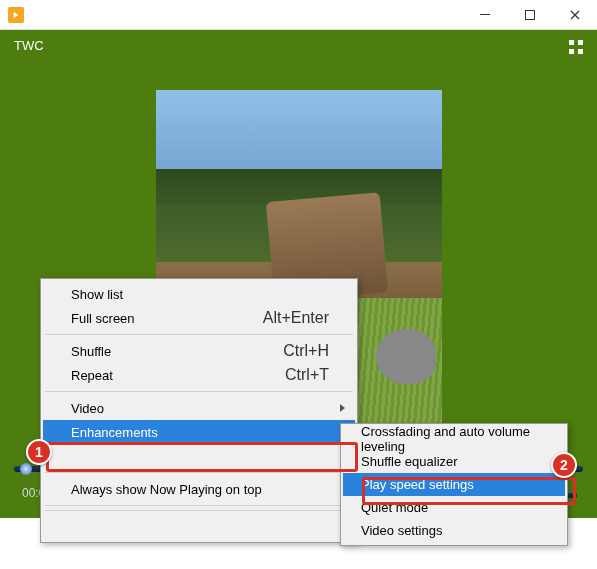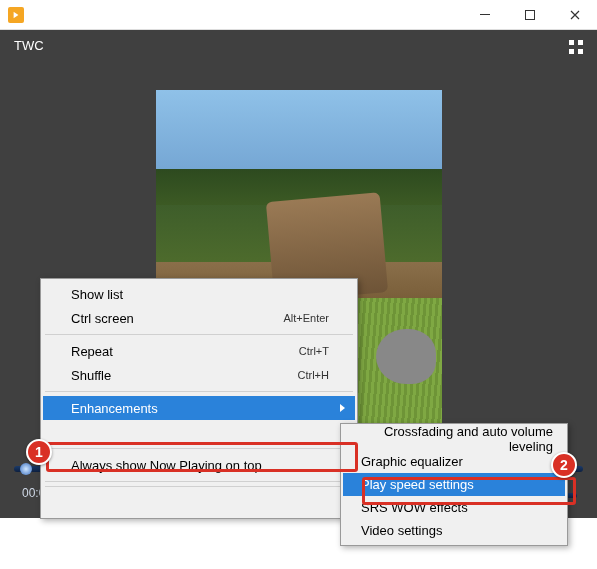--- a/index.html
+++ b/index.html
@@ -4,21 +4,21 @@
 <style>
 * { margin: 0; padding: 0; box-sizing: border-box; font-family: 'Segoe UI', Tahoma, sans-serif; }
 body { width: 597px; height: 569px; background: #fff; overflow: hidden; position: relative; }
 
 .titlebar { height: 30px; background: #fff; display: flex; align-items: center; border-bottom: 1px solid #ddd; }
 .titlebar .app-icon { width: 16px; height: 16px; margin: 0 8px; background: #f5a623; border-radius: 2px; display: flex; align-items: center; justify-content: center; }
 .titlebar .app-icon svg { width: 8px; height: 8px; fill: #fff; }
 .titlebar .spacer { flex: 1; }
 .titlebar .win-btn { width: 45px; height: 30px; display: flex; align-items: center; justify-content: center; font-size: 14px; color: #333; }
 
-.player-area { position: relative; width: 100%; height: 488px; background: #404040; text-align: right; }
+.player-area { position: relative; width: 100%; height: 488px; background: #4d7c0f; }
 .player-title { position: absolute; top: 8px; left: 14px; color: #fff; font-size: 13px; }
 .popout { position: absolute; top: 10px; right: 14px; color: #fff; font-size: 12px; }
 .popout svg { width: 14px; height: 14px; fill: #fff; }
 
 .video-frame { position: absolute; top: 60px; left: 50%; transform: translateX(-50%); width: 286px; height: 358px; background: linear-gradient(to bottom, #7db0d8 0%, #7db0d8 28%, #3a5a2a 28%, #4d6b2c 48%, #8a6f4a 48%, #7a5f3a 58%, #6a8f3a 58%, #7fa843 100%); overflow: hidden; }
 .video-frame .sky { position:absolute; top:0; left:0; right:0; height:28%; background: linear-gradient(#8fc1e8,#6fa0cf); }
 .video-frame .trees { position:absolute; top:22%; left:0; right:0; height:10%; background: linear-gradient(#2d4a1f,#3c5a24); }
 .video-frame .rock { position:absolute; top:30%; left:40%; width:40%; height:28%; background: linear-gradient(#9a7a55,#6e5437); border-radius:6px; transform: rotate(-5deg);}
 .video-frame .grass { position:absolute; bottom:0; left:0; right:0; height:42%; background: repeating-linear-gradient(95deg,#7fa843 0 3px,#6e9437 3px 6px); }
 .video-frame .animal { position:absolute; right:2%; bottom:18%; width:60px; height:55px; background:#888; border-radius:50% 45% 40% 50%; }
@@ -30,21 +30,21 @@
 .ctrl-row { position: absolute; bottom: 8px; left: 50%; transform: translateX(-50%); display: flex; align-items: center; gap: 10px; }
 .cbtn { width: 28px; height: 28px; border-radius: 50%; background: radial-gradient(#3a3f4a,#14171c); display: flex; align-items: center; justify-content: center; }
 .cbtn svg { width: 12px; height: 12px; fill: #cdd6e6; }
 .cbtn.play { width: 40px; height: 40px; background: radial-gradient(#4a9fff,#0b3f8a); }
 .cbtn.play svg { width: 16px; height: 16px; fill: #fff; }
 .vol-track { position: absolute; bottom: 20px; right: 20px; width: 90px; height: 5px; background: linear-gradient(#1a3a6a,#0d2040); border-radius: 3px; }
 
 .context-menu { position: absolute; top: 248px; left: 40px; width: 318px; background: #f0f0f0; border: 1px solid #999; box-shadow: 2px 2px 6px rgba(0,0,0,.3); font-size: 13px; color: #000; padding: 3px 2px; }
 .mi { display: flex; align-items: center; height: 24px; padding: 0 26px 0 28px; position: relative; }
 .mi.disabled { color: #9a9a9a; }
-.mi .shortcut { margin-left: auto; color: #333; font-size: 11px; }
+.mi .shortcut { margin-left: auto; color: #333; font-size: 16px; }
 .mi .arrow { position: absolute; right: 10px; top: 50%; transform: translateY(-50%); border-left: 5px solid #555; border-top: 4px solid transparent; border-bottom: 4px solid transparent; }
 .mi.disabled .arrow { border-left-color: #aaa; }
 .mi.highlight { background: #2a82da; color: #fff; }
 .mi.highlight .arrow { border-left-color: #fff; }
 .sep { height: 1px; background: #d0d0d0; margin: 4px 2px; }
 
 .red-box { position: absolute; border: 3px solid #d93025; border-radius: 3px; pointer-events: none; }
 .red-box.b1 { top: 412px; left: 46px; width: 312px; height: 30px; }
 .red-box.b2 { top: 447px; left: 362px; width: 214px; height: 28px; }
 
@@ -144,33 +144,37 @@
         </div>
     </div>
     <div class="vol-track"></div>
   </div>
 
   <div class="context-menu">
     <div class="mi">
         <span>Show list</span>
       </div>
     <div class="mi">
-        <span>Ctrl screen</span>
+        <span>Full screen</span>
         <span class="shortcut">Alt+Enter</span>
       </div>
     <div class="sep"></div>
+    <div class="mi">
+        <span>Shuffle</span>
+        <span class="shortcut">Ctrl+H</span>
+      </div>
     <div class="mi">
         <span>Repeat</span>
         <span class="shortcut">Ctrl+T</span>
       </div>
-    <div class="mi">
-        <span>Shuffle</span>
-        <span class="shortcut">Ctrl+H</span>
-      </div>
-    <div class="sep"></div>
+    <div class="sep"></div>
+    <div class="mi">
+        <span>Video</span>
+        <span class="arrow"></span>
+      </div>
     <div class="mi highlight">
         <span>Enhancements</span>
         <span class="arrow"></span>
       </div>
     <div class="mi">
         <span class="arrow"></span>
       </div>
     <div class="sep"></div>
     <div class="mi">
         <span>Always show Now Playing on top</span>
@@ -178,27 +182,27 @@
     <div class="sep"></div>
     <div class="sep"></div>
     <div class="mi"></div>
   </div>
 
   <div class="submenu">
     <div class="mi">
         <span>Crossfading and auto volume leveling</span>
       </div>
     <div class="mi">
-        <span>Graphic equalizer</span>
+        <span>Shuffle equalizer</span>
       </div>
     <div class="mi highlight">
         <span>Play speed settings</span>
       </div>
     <div class="mi">
-        <span>SRS WOW effects</span>
+        <span>Quiet mode</span>
       </div>
     <div class="mi">
         <span>Video settings</span>
       </div>
   </div>
 
   <div class="red-box b1"></div>
   <div class="red-box b2"></div>
   <div class="badge n1">1</div>
   <div class="badge n2">2</div>

